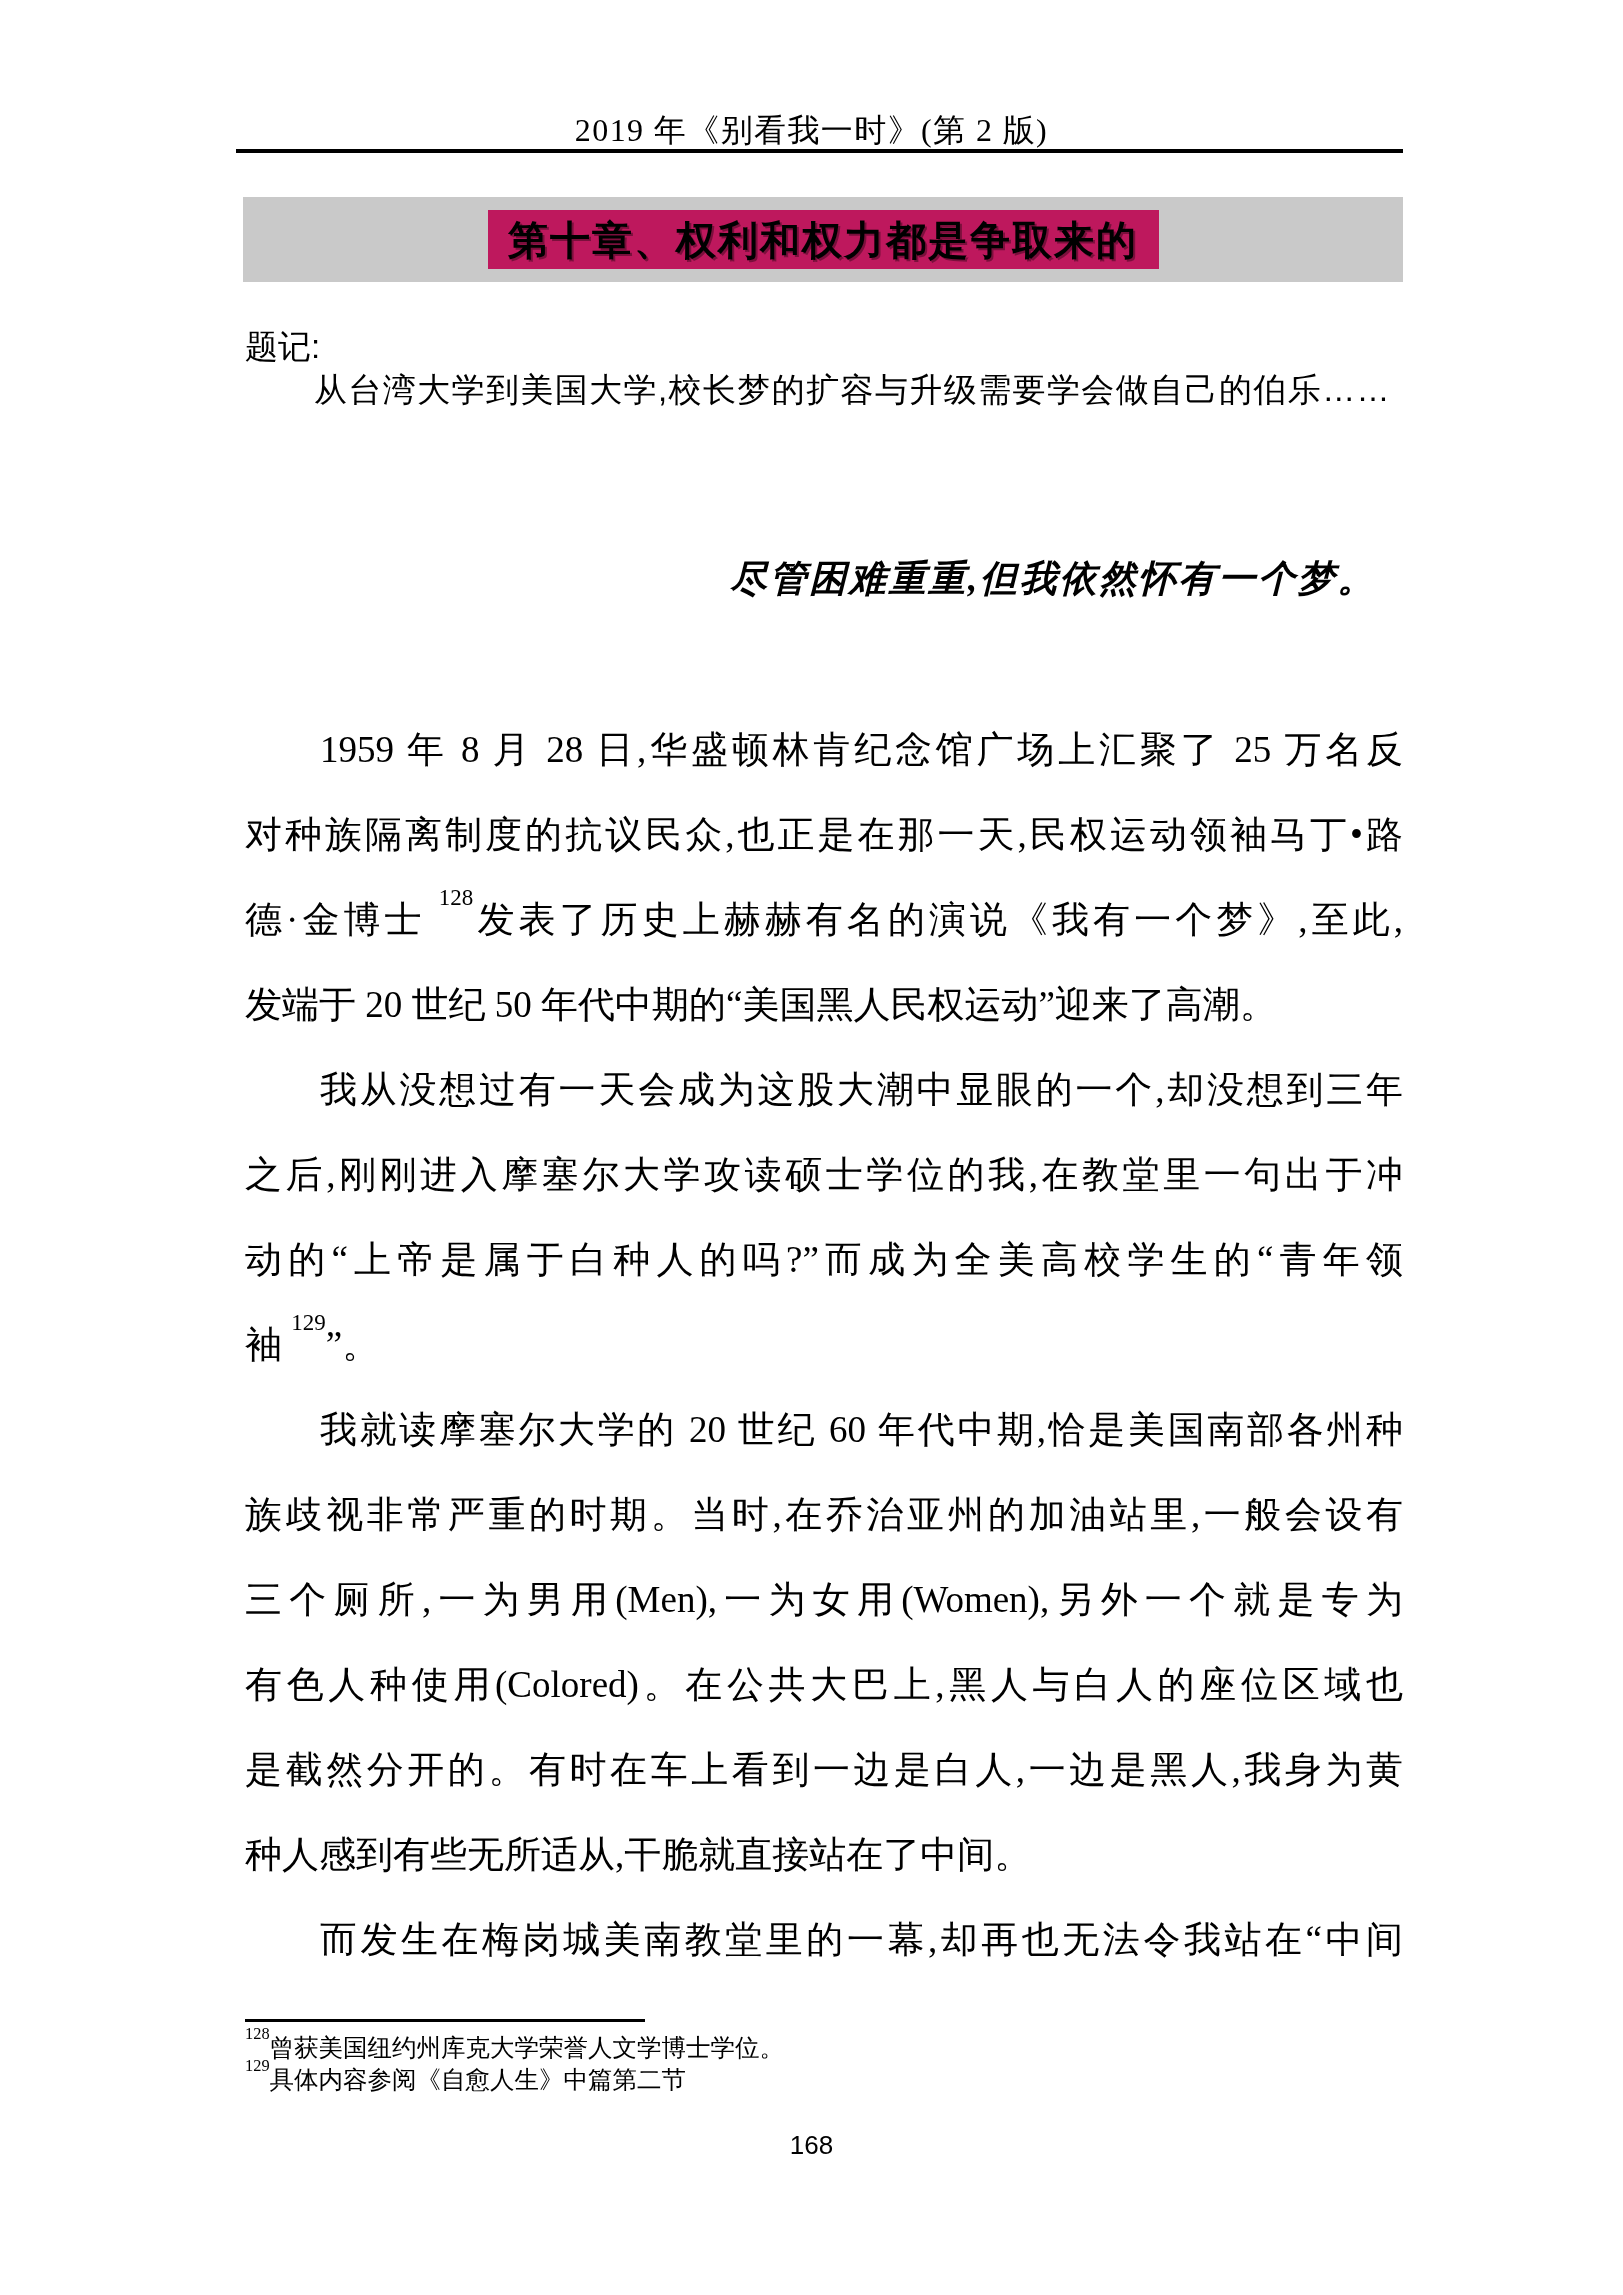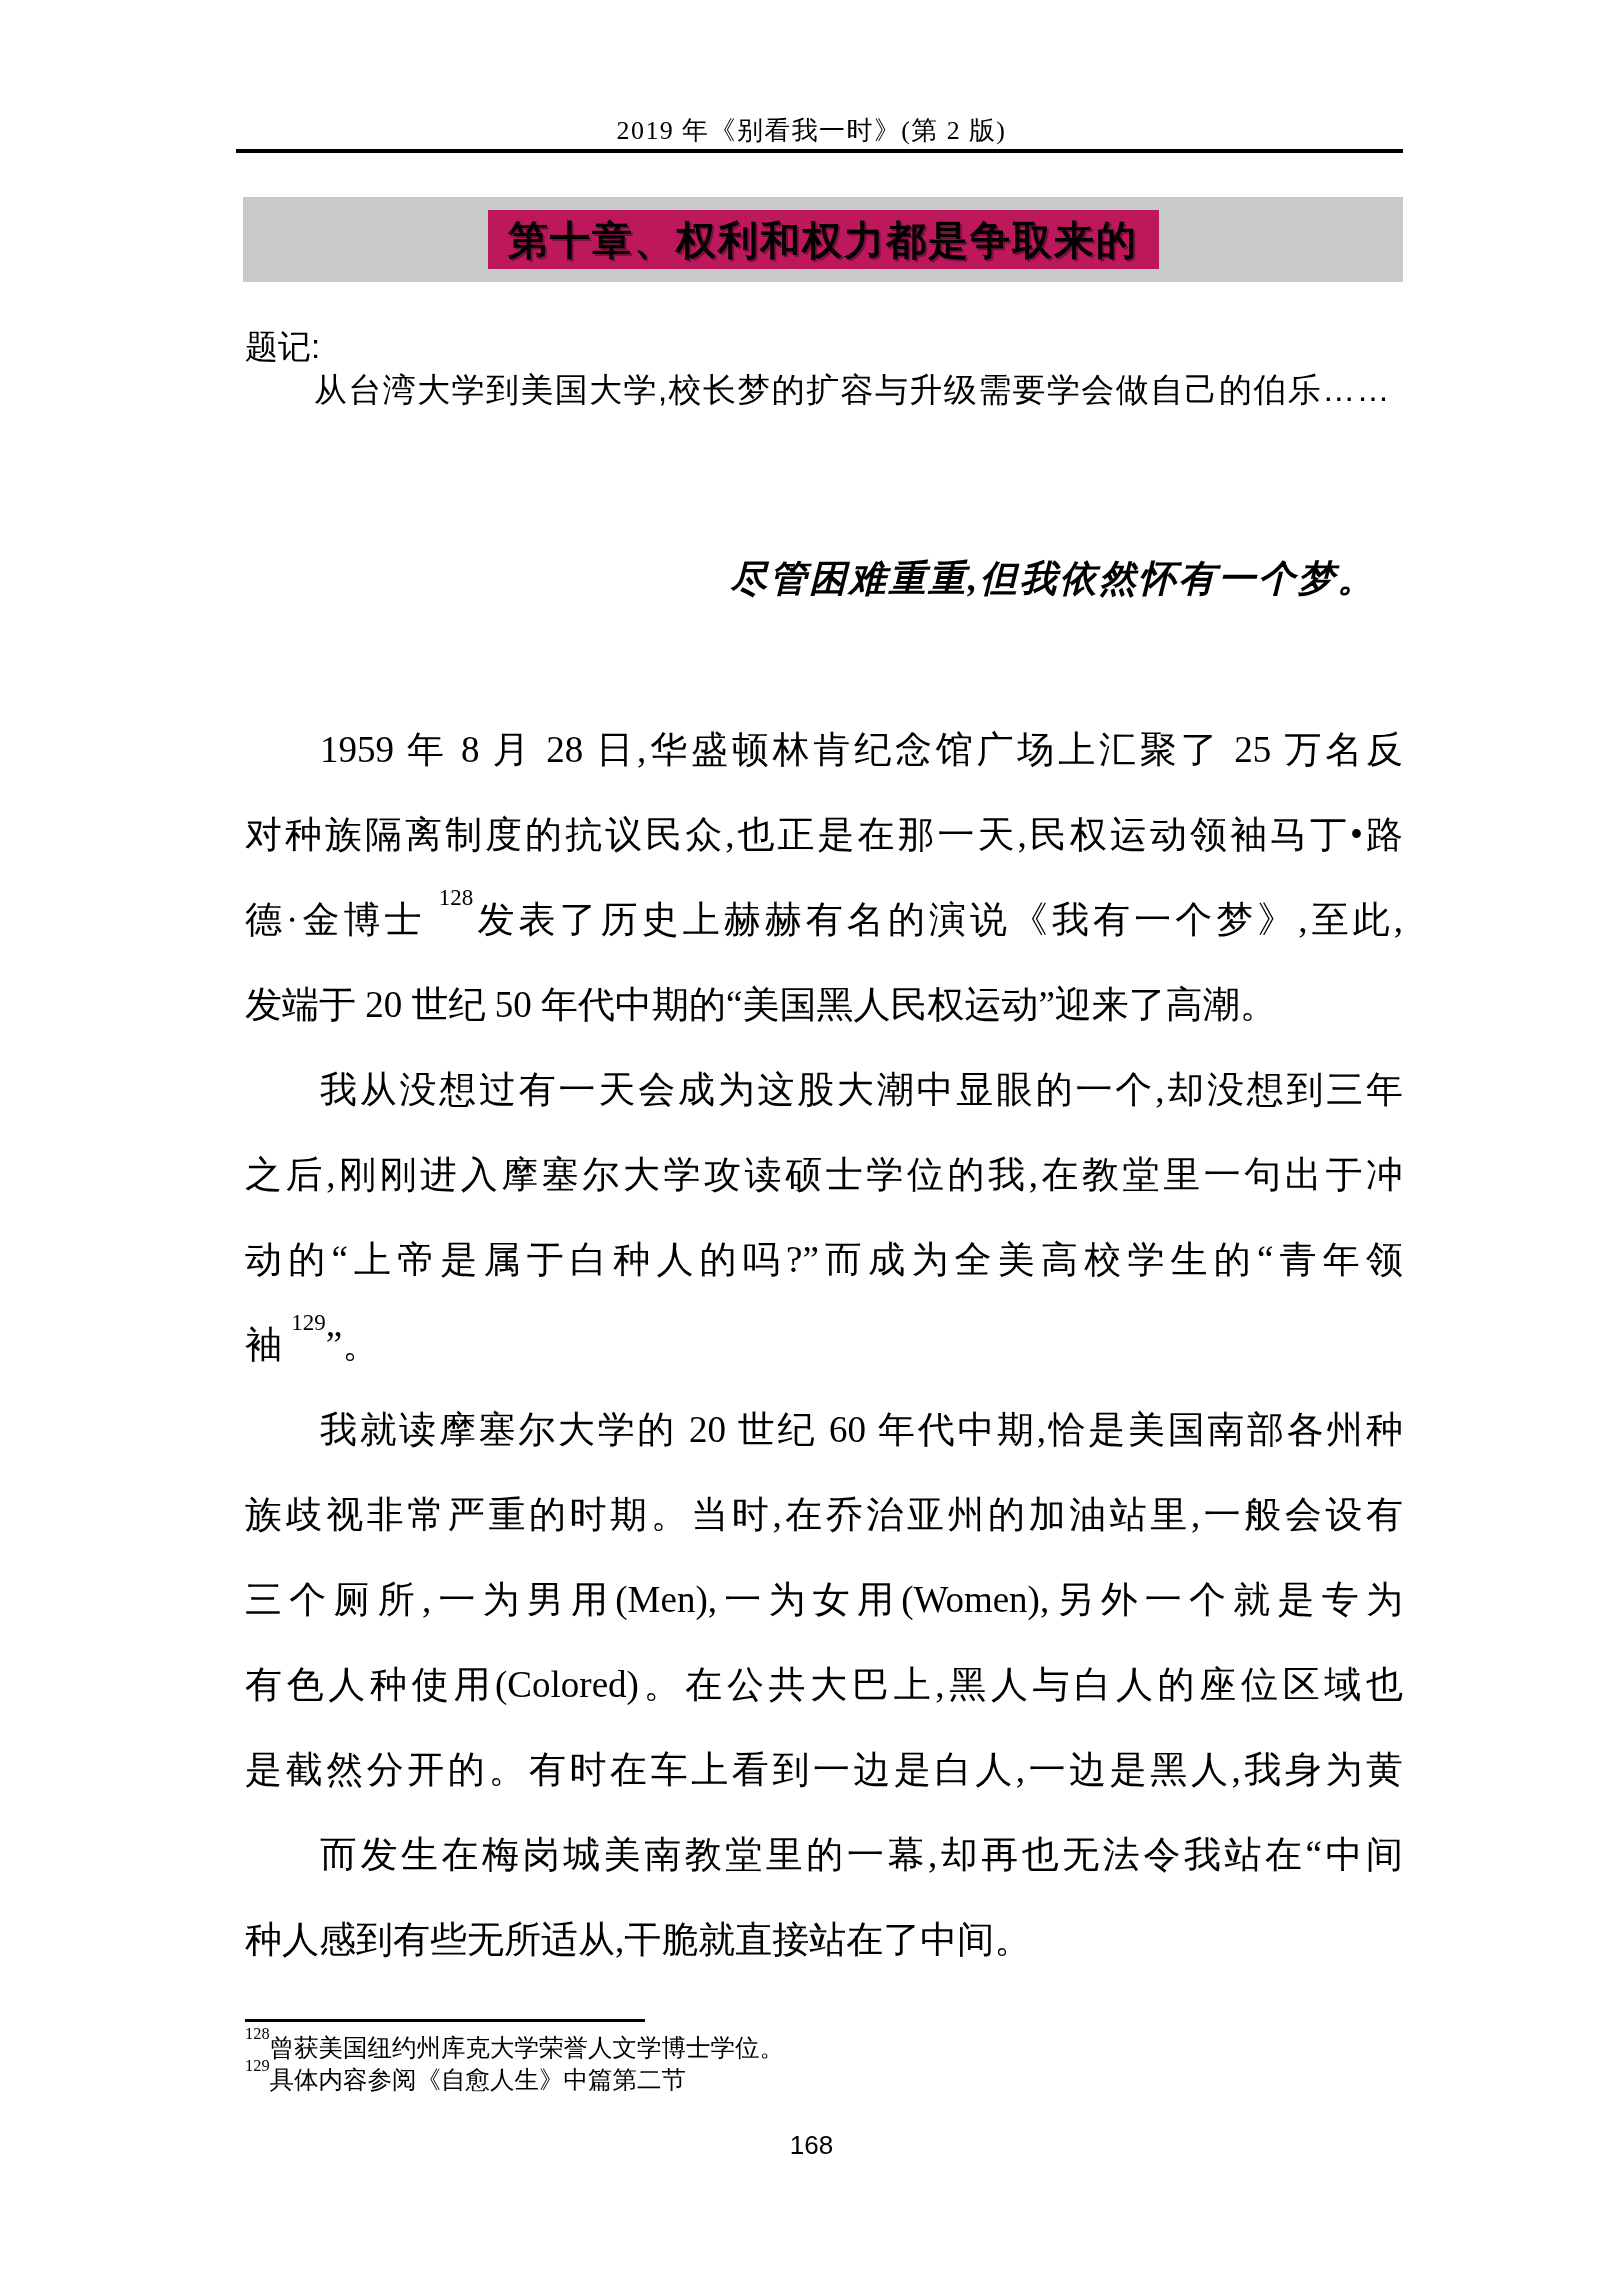--- a/index.html
+++ b/index.html
@@ -2,21 +2,21 @@
 <html style="font-size:11px"><head>
 <meta charset="utf-8">
 <style>
   html,body{margin:0;padding:0;background:#888;}
   .page{
     position:relative;width:1623px;height:2295px;background:#ffffff;
     font-family:"Liberation Serif","DejaVu Serif",serif;color:#000;overflow:hidden;
   }
   .running-header{
     position:absolute;top:116px;left:0;width:100%;text-align:center;
-    font-size:26px;line-height:29px;letter-spacing:1.4px;
+    font-size:32px;line-height:29px;letter-spacing:1.4px;
   }
   .header-rule{position:absolute;top:149px;left:236px;width:1167px;height:4.1px;background:#000;}
   .chapter-band{
     position:absolute;top:197px;left:243px;width:1160px;height:85px;
     display:flex;align-items:center;justify-content:center;
   }
   .chapter-title{
     display:inline-block;padding:8.2px 20.5px;
     font-family:"Liberation Sans","DejaVu Sans",sans-serif;font-weight:bold;
     font-size:40px;line-height:42px;letter-spacing:2px;
@@ -86,22 +86,22 @@
       <div class="bline">发端于 20 世纪 50 年代中期的“美国黑人民权运动”迎来了高潮。</div>
       <div class="bline ind just">我从没想过有一天会成为这股大潮中显眼的一个,却没想到三年</div>
       <div class="bline just">之后,刚刚进入摩塞尔大学攻读硕士学位的我,在教堂里一句出于冲</div>
       <div class="bline just">动的“上帝是属于白种人的吗?”而成为全美高校学生的“青年领</div>
       <div class="bline">袖 <sup>129</sup>”。</div>
       <div class="bline ind just">我就读摩塞尔大学的 20 世纪 60 年代中期,恰是美国南部各州种</div>
       <div class="bline just">族歧视非常严重的时期。当时,在乔治亚州的加油站里,一般会设有</div>
       <div class="bline just">三个厕所,一为男用(Men),一为女用(Women),另外一个就是专为</div>
       <div class="bline just">有色人种使用(Colored)。在公共大巴上,黑人与白人的座位区域也</div>
       <div class="bline just">是截然分开的。有时在车上看到一边是白人,一边是黑人,我身为黄</div>
+      <div class="bline">种人感到有些无所适从,干脆就直接站在了中间。</div>
       <div class="bline ind just">而发生在梅岗城美南教堂里的一幕,却再也无法令我站在“中间</div>
-      <div class="bline">种人感到有些无所适从,干脆就直接站在了中间。</div>
     </div>
 
   <div class="fn-rule"></div>
 
   <div class="footnotes">
       <div class="fn-line"><sup>128</sup>曾获美国纽约州库克大学荣誉人文学博士学位。</div>
       <div class="fn-line"><sup>129</sup>具体内容参阅《自愈人生》中篇第二节</div>
     </div>
 
   <div class="page-number">168</div>

